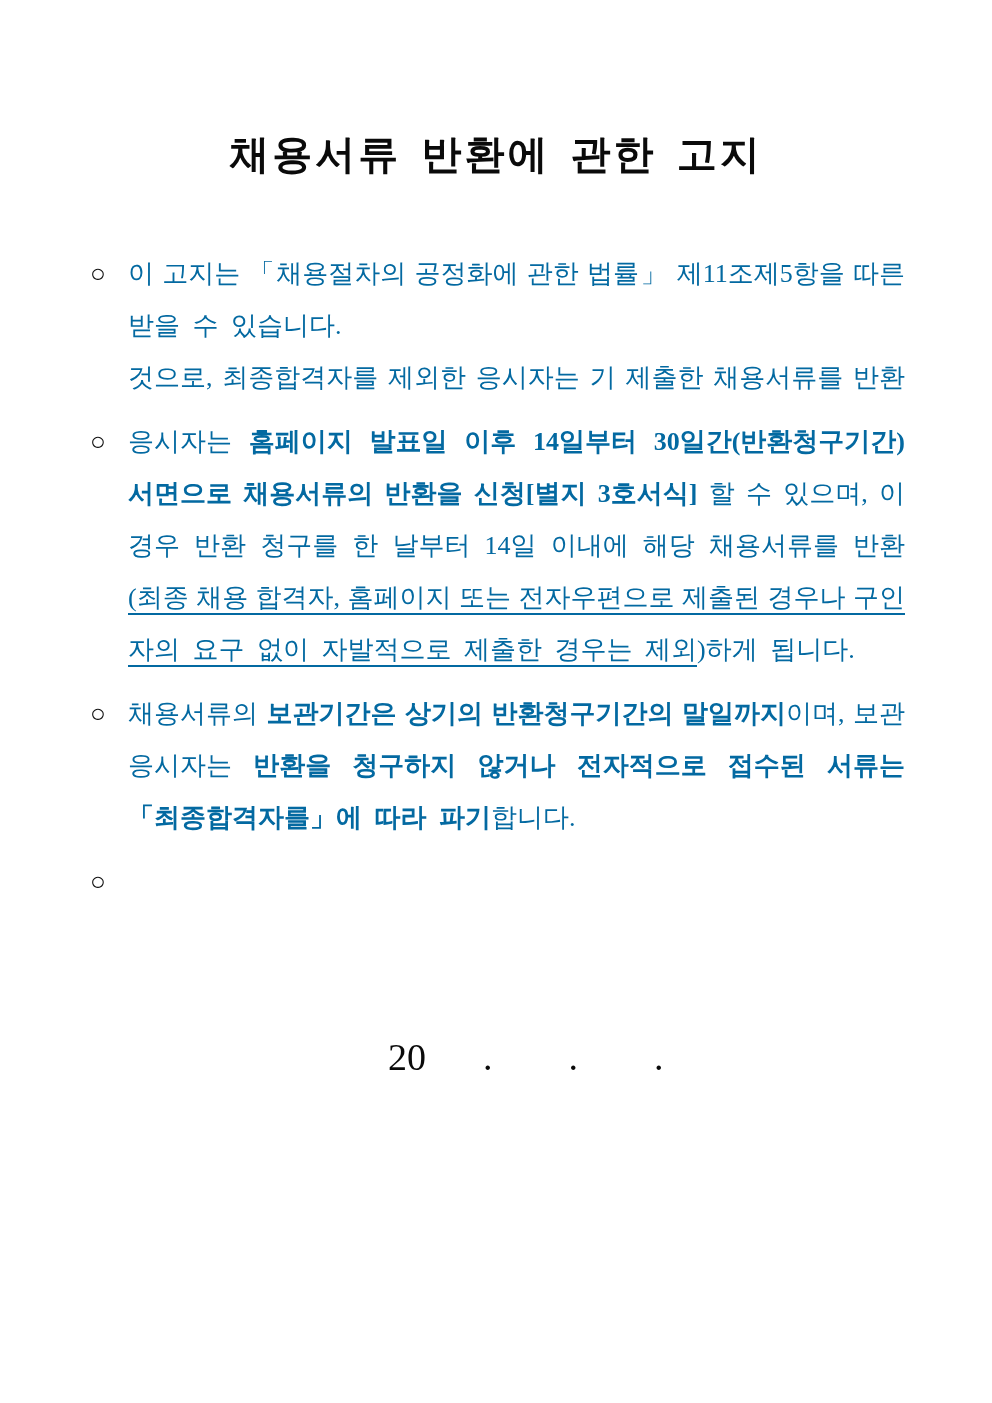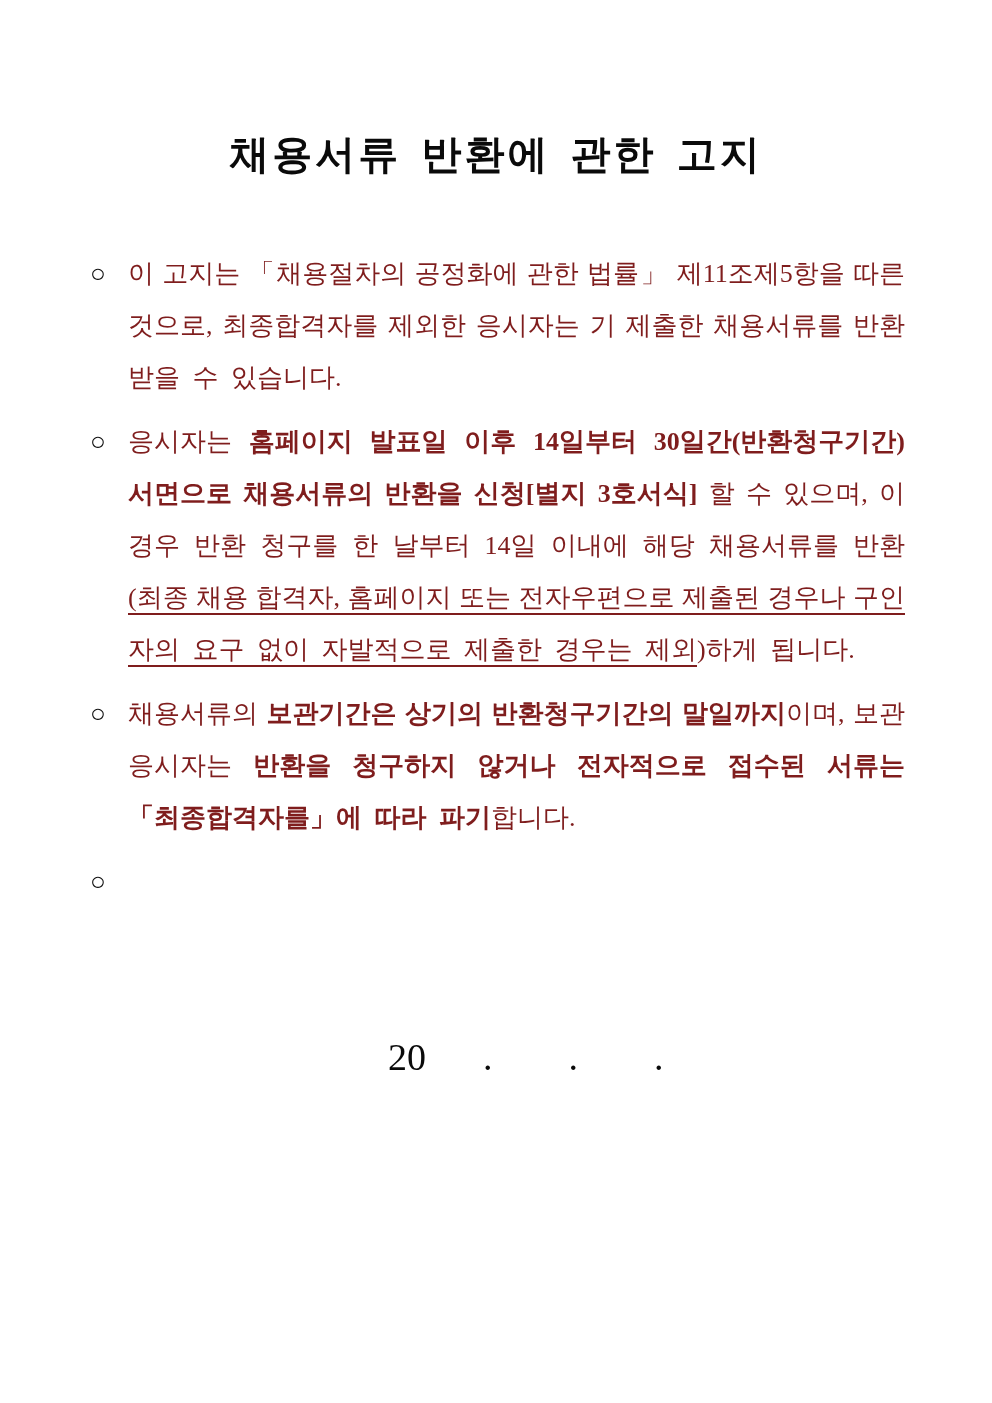--- a/index.html
+++ b/index.html
@@ -42,21 +42,21 @@
     line-height: 52px;
     font-size: 26px;
     color: #0a0a0a;
   }
   .line {
     height: 52px;
     line-height: 52px;
     font-size: 26px;
     overflow: hidden;
     white-space: nowrap;
-    color: #7f1d1d;
+    color: #0369a1;
   }
   .line.justify {
     white-space: normal;
     text-align: justify;
     text-align-last: justify;
   }
   .line.lastline { word-spacing: 6px; }
   .seg-bold { font-weight: 700; }
   .seg-underline {
     text-decoration: underline;
@@ -87,22 +87,22 @@
 </style>
 </head>
 <body>
 
 <div class="page">
   <div class="title">채용서류 반환에 관한 고지</div>
   <div class="bullets">
       <div class="bullet">
         <span class="marker">○</span>
         <div class="line justify"><span>이 고지는 「채용절차의 공정화에 관한 법률」 제11조제5항을 따른</span></div>
+        <div class="line lastline"><span>받을 수 있습니다.</span></div>
         <div class="line justify"><span>것으로, 최종합격자를 제외한 응시자는 기 제출한 채용서류를 반환</span></div>
-        <div class="line lastline"><span>받을 수 있습니다.</span></div>
       </div>
       <div class="bullet">
         <span class="marker">○</span>
         <div class="line justify"><span>응시자는 </span><span class="seg-bold">홈페이지 발표일 이후 14일부터 30일간(반환청구기간)</span></div>
         <div class="line justify"><span class="seg-bold">서면으로 채용서류의 반환을 신청[별지 3호서식]</span><span> 할 수 있으며, 이</span></div>
         <div class="line justify"><span>경우 반환 청구를 한 날부터 14일 이내에 해당 채용서류를 반환</span></div>
         <div class="line justify"><span class="seg-underline">(최종 채용 합격자, 홈페이지 또는 전자우편으로 제출된 경우나 구인</span></div>
         <div class="line lastline"><span class="seg-underline">자의 요구 없이 자발적으로 제출한 경우는 제외</span><span>)하게 됩니다.</span></div>
       </div>
       <div class="bullet">

